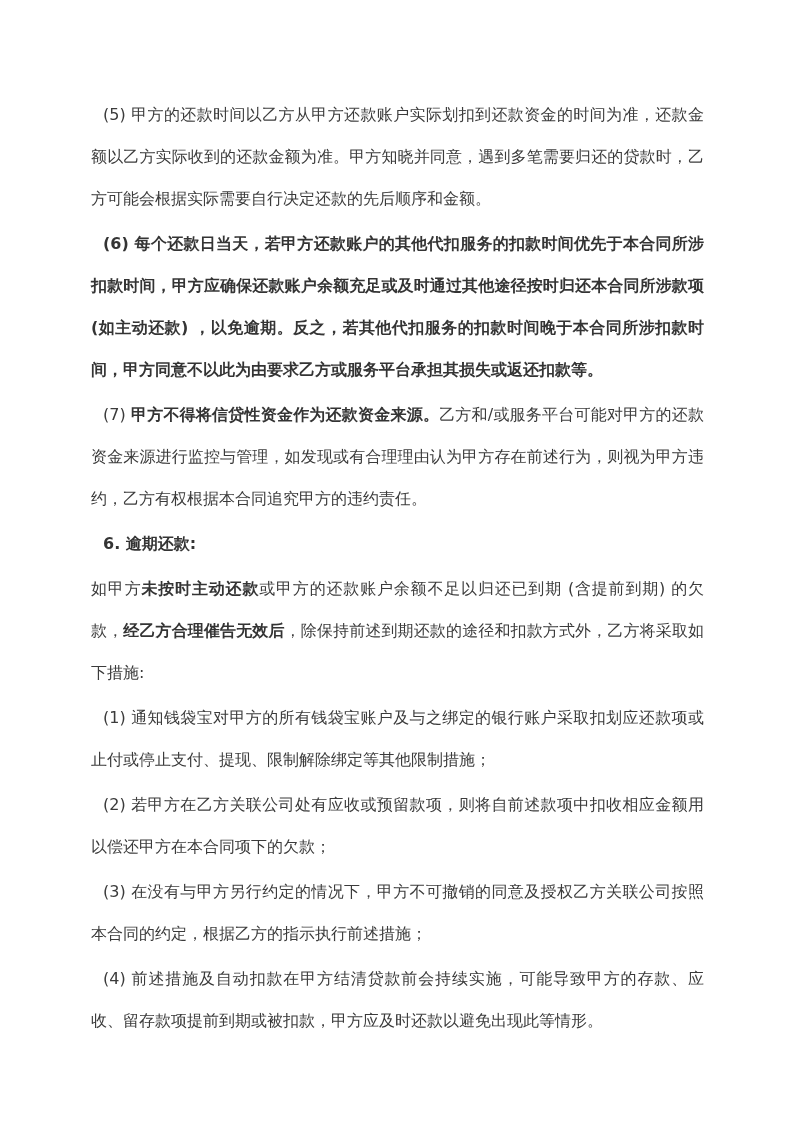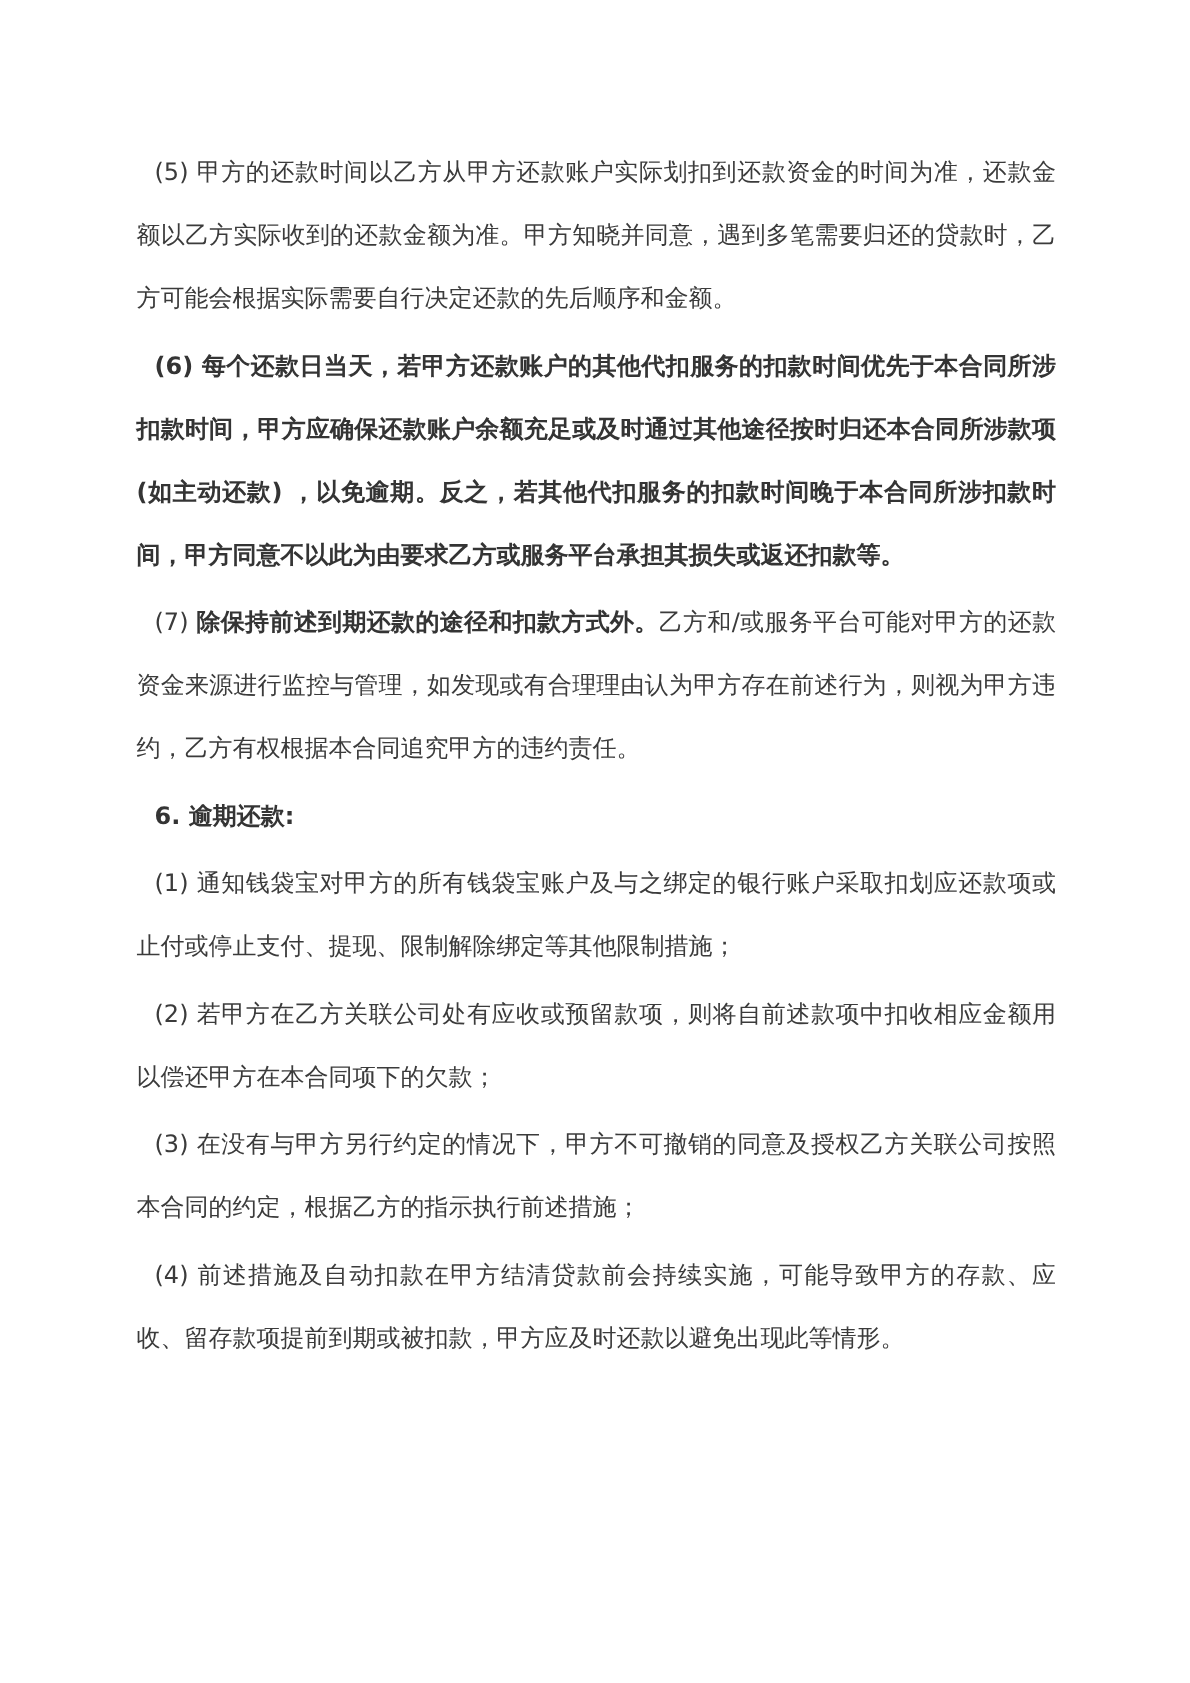--- a/index.html
+++ b/index.html
@@ -41,20 +41,21 @@
     color: #343434;
   }
 </style>
 </head>
 <body>
 
 <div class="page" style="background: rgb(255, 255, 255);">
   <div class="doc-body" style="color: rgb(59, 59, 59);">
       <p class="indent"><span>(5) 甲方的还款时间以乙方从甲方还款账户实际划扣到还款资金的时间为准，还款金额以乙方实际收到的还款金额为准。甲方知晓并同意，遇到多笔需要归还的贷款时，乙方可能会根据实际需要自行决定还款的先后顺序和金额。</span></p>
       <p class="indent"><span class="b" style="color: rgb(52, 52, 52);">(6) 每个还款日当天，若甲方还款账户的其他代扣服务的扣款时间优先于本合同所涉扣款时间，甲方应确保还款账户余额充足或及时通过其他途径按时归还本合同所涉款项 (如主动还款) ，以免逾期。反之，若其他代扣服务的扣款时间晚于本合同所涉扣款时间，甲方同意不以此为由要求乙方或服务平台承担其损失或返还扣款等。</span></p>
-      <p class="indent"><span>(7) </span><span class="b" style="color: rgb(52, 52, 52);">除保持前述到期还款的途径和扣款方式外。</span><span>乙方和/或服务平台可能对甲方的还款资金来源进行监控与管理，如发现或有合理理由认为甲方存在前述行为，则视为甲方违约，乙方有权根据本合同追究甲方的违约责任。</span></p>
+      <p class="indent"><span>(7) </span><span class="b" style="color: rgb(52, 52, 52);">甲方不得将信贷性资金作为还款资金来源。</span><span>乙方和/或服务平台可能对甲方的还款资金来源进行监控与管理，如发现或有合理理由认为甲方存在前述行为，则视为甲方违约，乙方有权根据本合同追究甲方的违约责任。</span></p>
       <p class="indent"><span class="b" style="color: rgb(52, 52, 52); margin-top: 35px;">6. 逾期还款:</span></p>
+      <p><span>如甲方</span><span class="b" style="color: rgb(52, 52, 52);">未按时主动还款</span><span>或甲方的还款账户余额不足以归还已到期 (含提前到期) 的欠款，</span><span class="b" style="color: rgb(52, 52, 52);">经乙方合理催告无效后</span><span>，除保持前述到期还款的途径和扣款方式外，乙方将采取如下措施:</span></p>
       <p class="indent"><span>(1) 通知钱袋宝对甲方的所有钱袋宝账户及与之绑定的银行账户采取扣划应还款项或止付或停止支付、提现、限制解除绑定等其他限制措施；</span></p>
       <p class="indent"><span>(2) 若甲方在乙方关联公司处有应收或预留款项，则将自前述款项中扣收相应金额用以偿还甲方在本合同项下的欠款；</span></p>
       <p class="indent"><span>(3) 在没有与甲方另行约定的情况下，甲方不可撤销的同意及授权乙方关联公司按照本合同的约定，根据乙方的指示执行前述措施；</span></p>
       <p class="indent"><span>(4) 前述措施及自动扣款在甲方结清贷款前会持续实施，可能导致甲方的存款、应收、留存款项提前到期或被扣款，甲方应及时还款以避免出现此等情形。</span></p>
     </div>
 </div>
 
 </body></html>

